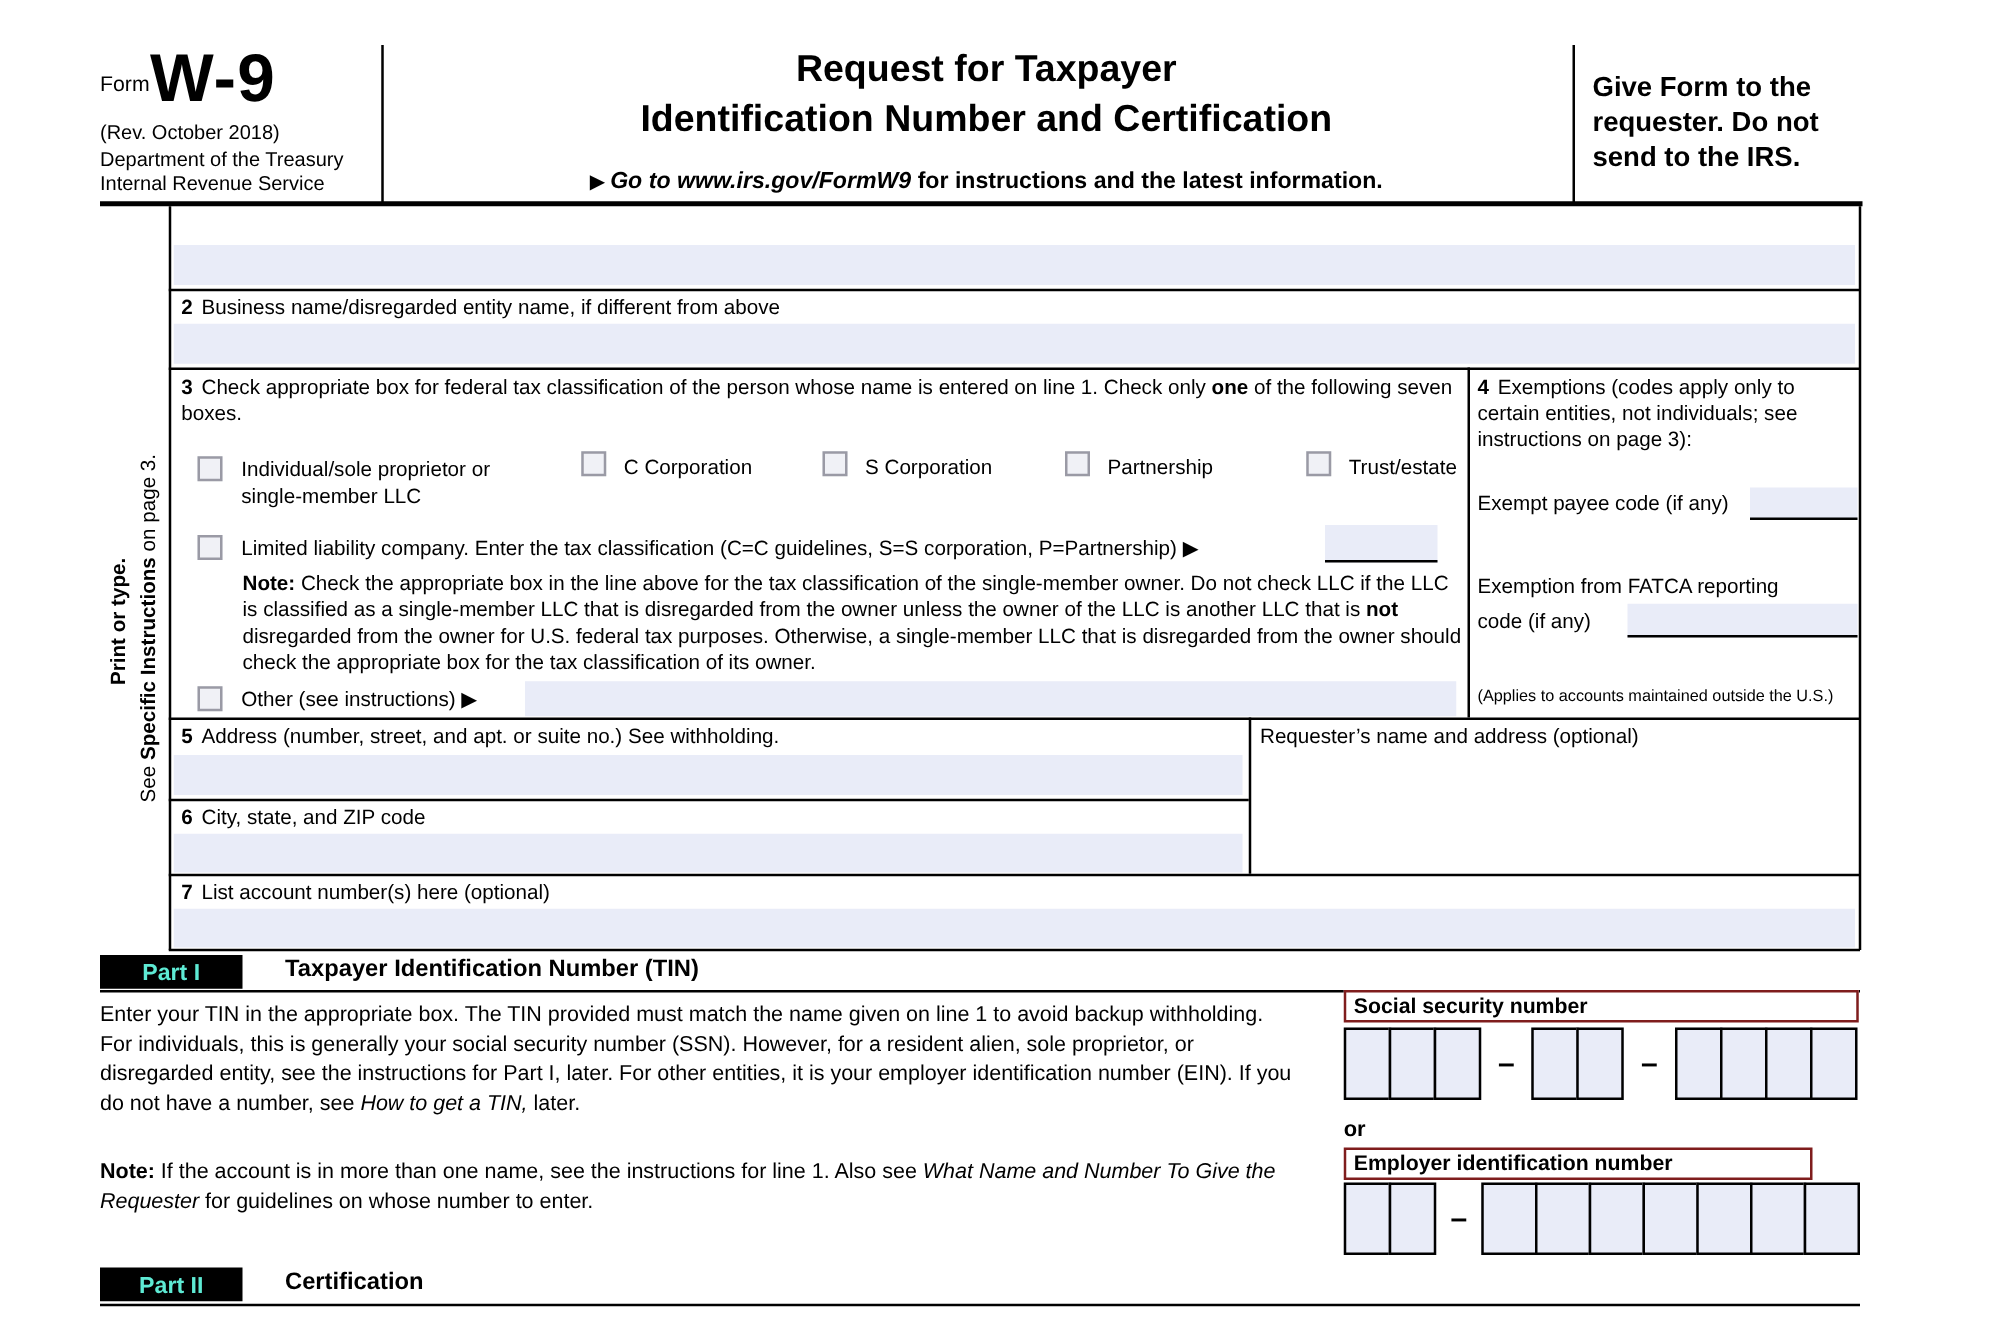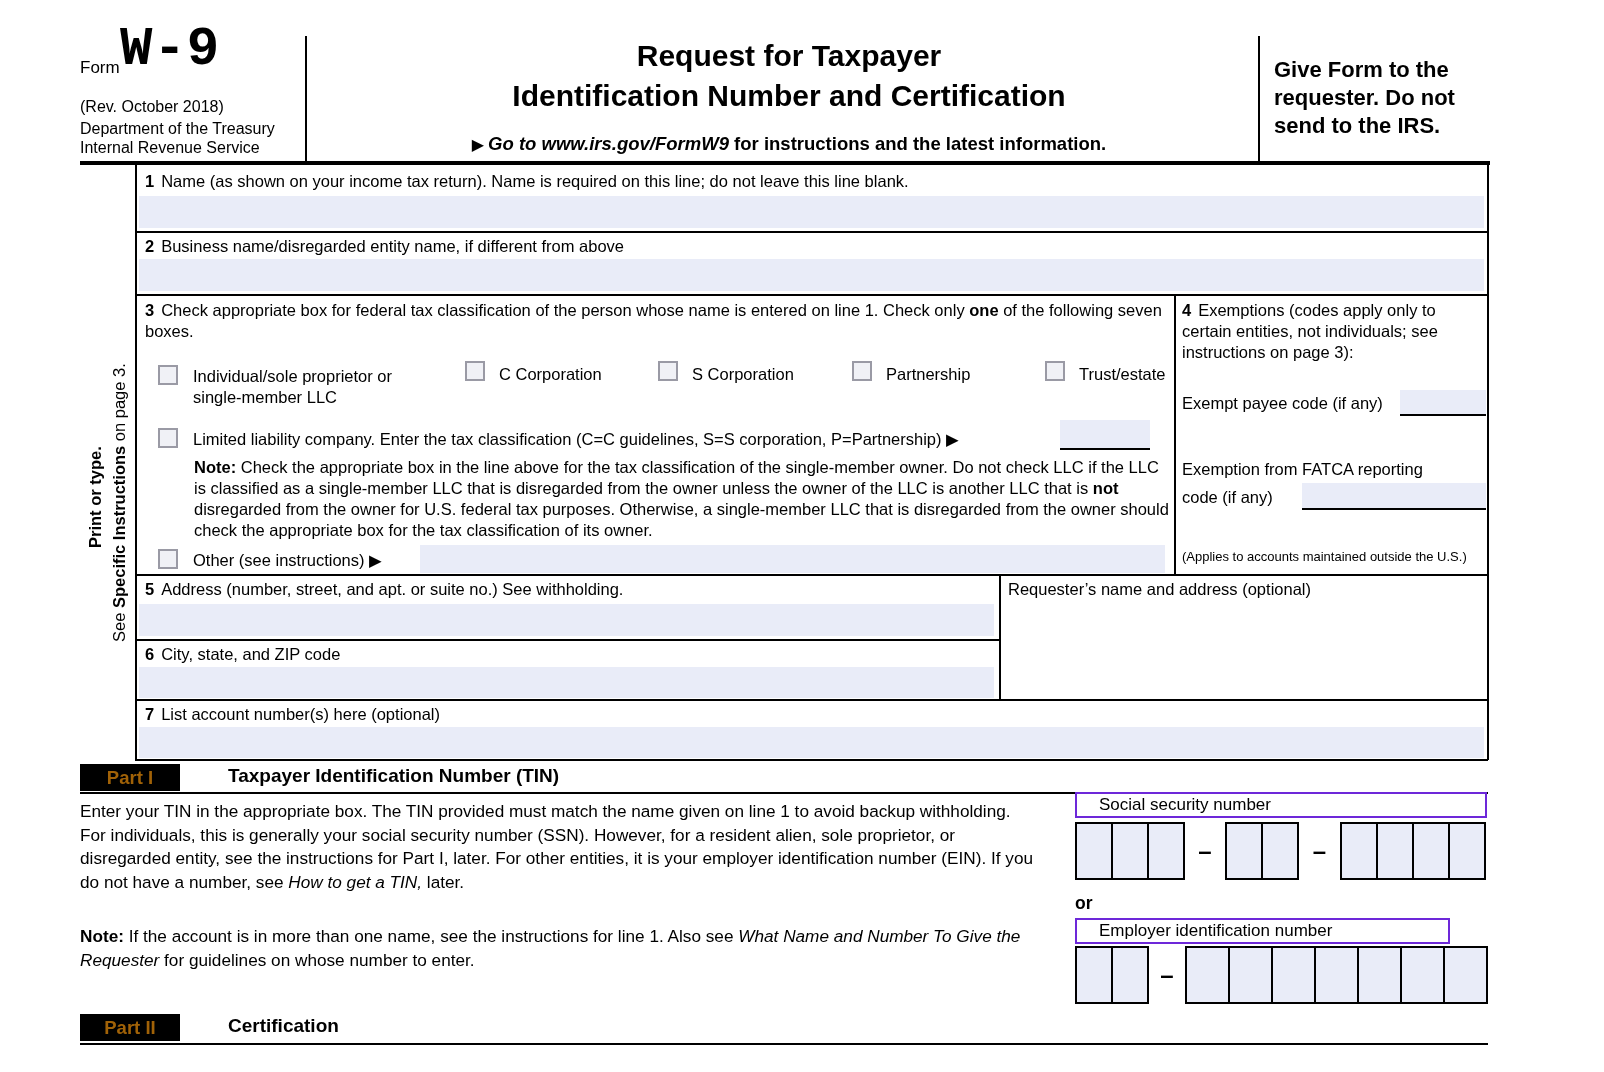--- a/index.html
+++ b/index.html
@@ -4,46 +4,46 @@
 <style>
   html,body{margin:0;padding:0;background:#fff;}
   .page{position:relative;width:1604px;height:1072px;background:#fff;overflow:hidden;
         font-family:"Liberation Sans","DejaVu Sans",sans-serif;color:#000;}
   .abs{position:absolute;}
   .hline{position:absolute;background:#000;height:1.5px;}
   .vline{position:absolute;background:#000;width:1.5px;}
   .thick-rule{position:absolute;background:#000;height:4px;}
   .bold{font-weight:bold;}
   .form-word{left:80px;top:58px;font-size:17px;}
-  .form-number{left:120px;top:19px;font-size:54px;font-weight:bold;letter-spacing:1px;font-family:Liberation Mono, monospace;}
+  .form-number{left:120px;top:32px;font-size:54px;font-weight:bold;letter-spacing:1px;}
   .revision{left:80px;top:98px;font-size:16px;}
   .dept1{left:80px;top:120px;font-size:16px;}
   .dept2{left:80px;top:139px;font-size:16px;}
   .title-block{left:320px;top:36px;width:938px;text-align:center;font-size:30px;font-weight:bold;line-height:40px;}
   .goto-line{left:320px;top:133px;width:938px;text-align:center;font-size:18.5px;}
   .goto-line .arrow{font-size:16px;margin-right:4px;}
   .give-form{left:1274px;top:56px;width:205px;font-size:22px;font-weight:bold;line-height:28px;}
   .field-label{font-size:16.5px;white-space:nowrap;}
   .field-label-wrap{font-size:16.5px;line-height:21px;}
   .num{font-weight:bold;margin-right:7px;}
   .input-box{position:absolute;background:#e9ecf8;border:none;box-sizing:border-box;font-size:16px;
              font-family:"Liberation Sans","DejaVu Sans",sans-serif;padding:2px 6px;outline:none;}
   .blank-underline{position:absolute;background:#e9ecf8;border:none;border-bottom:2px solid #000;
              box-sizing:border-box;font-size:16px;font-family:"Liberation Sans","DejaVu Sans",sans-serif;outline:none;}
   .checkbox{position:absolute;width:20px;height:20px;background:#f0f1f6;border:2px solid #9a9aa5;box-sizing:border-box;}
   .cb-label{position:absolute;font-size:16.5px;line-height:21px;}
   .note-text{position:absolute;font-size:16.5px;line-height:21px;}
   .small-italic{font-size:13px;}
   .sidebar-text{transform:rotate(-90deg);transform-origin:0 0;font-size:16.5px;white-space:nowrap;}
-  .part-badge{position:absolute;background:#000;color:#a16207;font-weight:bold;font-size:18.5px;
-              text-align:center;line-height:27px;width:100px;height:27px;}
+  .part-badge{position:absolute;background:#000;color:#5eead4;font-weight:bold;font-size:18.5px;
+              text-align:center;line-height:27px;width:114px;height:27px;}
   .part-title{position:absolute;font-size:19px;font-weight:bold;}
   .tin-para{position:absolute;font-size:17.2px;line-height:23.5px;}
-  .tin-label-box{position:absolute;border:2px solid #6d28d9;box-sizing:border-box;height:26px;
-                 line-height:22px;padding-left:22px;font-size:17px;font-weight:normal;background:#fff;}
+  .tin-label-box{position:absolute;border:2px solid #7f1d1d;box-sizing:border-box;height:26px;
+                 line-height:22px;padding-left:6px;font-size:17px;font-weight:bold;background:#fff;}
   .digit-group{position:absolute;display:flex;}
   .digit-box{width:38px;height:58px;background:#e9ecf8;border:2px solid #000;box-sizing:border-box;}
   .digit-box + .digit-box{margin-left:-2px;}
   .digit-box.wide{width:45px;}
   .dash{position:absolute;height:58px;line-height:58px;text-align:center;font-size:24px;font-weight:bold;}
   .or-label{position:absolute;font-size:17.5px;font-weight:bold;}
   .requester-label{position:absolute;font-size:16.5px;}
 </style>
 </head>
 <body>
@@ -84,23 +84,20 @@
   <div class="vline" style="left:1487px;top:165px;height:595px;"></div>
   <div class="hline" style="left:135px;top:231px;width:1353px;"></div>
   <div class="hline" style="left:135px;top:294px;width:1353px;"></div>
   <div class="vline" style="left:1174px;top:294px;height:280px;"></div>
   <div class="hline" style="left:135px;top:574px;width:1353px;"></div>
   <div class="vline" style="left:999px;top:574px;height:125px;"></div>
   <div class="hline" style="left:135px;top:639px;width:864px;"></div>
   <div class="hline" style="left:135px;top:699px;width:1353px;"></div>
   <div class="hline" style="left:135px;top:759px;width:1353px;"></div>
 
-  <div class="abs field-label" style="left:145px;top:172px;">
-    <span class="num">1</span><span>Name (as shown on your income tax return). Name is required on this line; do not leave this line blank.</span>
-  </div>
   <input class="input-box" style="left: 139px; top: 196px; width: 1345px; height: 32px;" value="">
 
   <div class="abs field-label" style="left:145px;top:237px;">
     <span class="num">2</span><span>Business name/disregarded entity name, if different from above</span>
   </div>
   <input class="input-box" style="left: 139px; top: 259px; width: 1345px; height: 32px;" value="">
 
   <div class="abs field-label-wrap" style="left:145px;top:300px;width:1020px;">
     <span class="num">3</span><span>Check appropriate box for federal tax classification of the person whose name is entered on line 1. Check only </span><b>one</b><span> of the following seven boxes.</span>
   </div>

